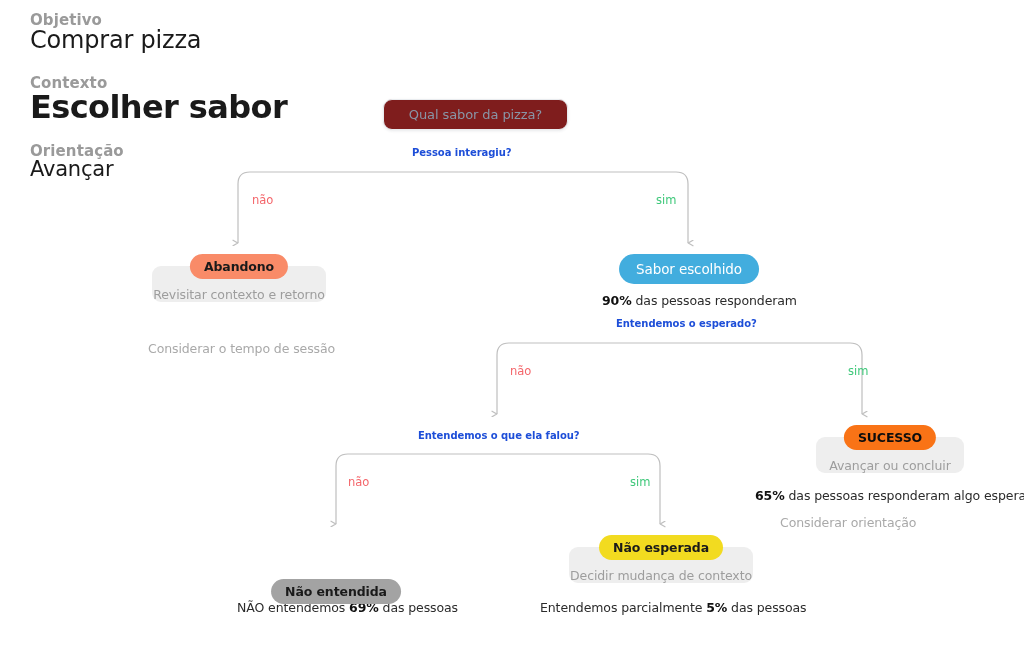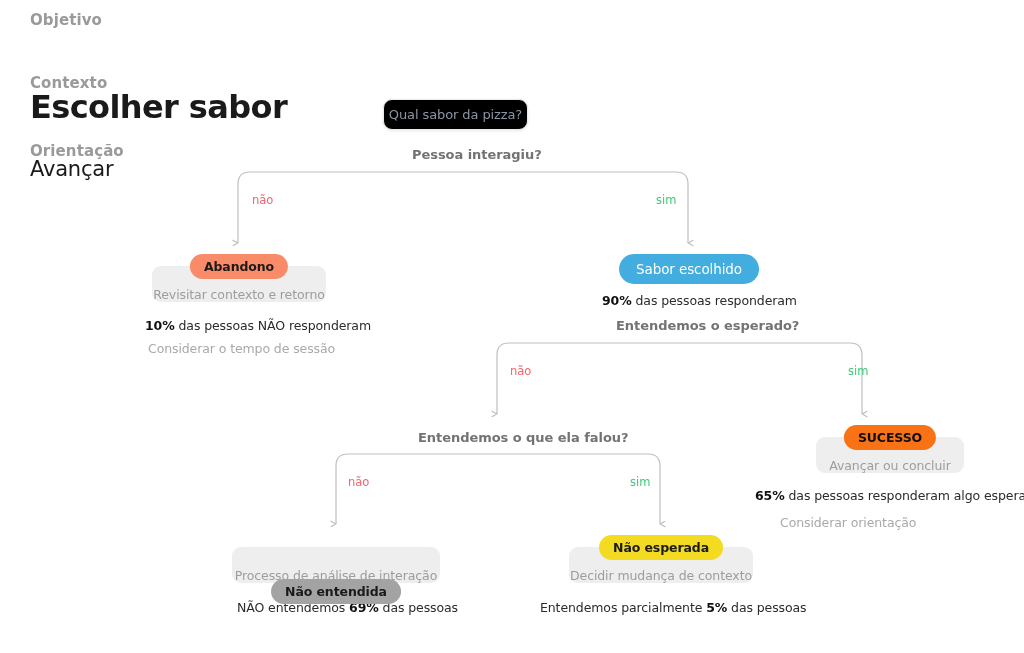--- a/index.html
+++ b/index.html
@@ -47,38 +47,38 @@
   #meta-orientacao-label { left: 30px; top: 142px; }
   #meta-orientacao-value {
     left: 30px; top: 157px;
     font-size: 21px; font-weight: 400; letter-spacing: -0.2px;
   }
 
   
   #question-bubble {
     position: absolute;
     left: 383px; top: 99px;
-    width: 145px; height: 31px;
-    background: #000000;
+    width: 185px; height: 31px;
+    background: #7f1d1d;
     border: 1px solid #e9ecef;
     border-radius: 9px;
     box-shadow: 0 1px 3px rgba(30,40,60,0.10);
     display: flex; align-items: center; justify-content: center;
     font-size: 13px;
     color: #8995a6;
     letter-spacing: -0.1px;
     white-space: nowrap;
   }
 
   
   .branch-question {
     position: absolute;
-    font-size: 13px;
+    font-size: 10px;
     font-weight: 700;
-    color: #737373;
+    color: #1d4ed8;
     white-space: nowrap;
     letter-spacing: -0.05px;
   }
 
   
   #connectors {
     position: absolute;
     left: 0; top: 0;
     width: 1024px; height: 653px;
     pointer-events: none;
@@ -142,20 +142,21 @@
   .caption.primary { color: #2b2b2b; }
   .caption.primary b { font-weight: 700; color: #111111; }
   .caption.muted   { color: #a9a9a9; }
 </style>
 </head>
 <body>
 
 <div id="canvas">
 
   <div class="meta-label" id="meta-objetivo-label">Objetivo</div>
+  <div class="meta-value" id="meta-objetivo-value">Comprar pizza</div>
 
   <div class="meta-label" id="meta-contexto-label">Contexto</div>
   <div class="meta-value" id="meta-contexto-value">Escolher sabor</div>
 
   <div class="meta-label" id="meta-orientacao-label">Orientação</div>
   <div class="meta-value" id="meta-orientacao-value">Avançar</div>
 
   <div id="question-bubble">Qual sabor da pizza?</div>
 
   <svg id="connectors" viewBox="0 0 1024 653" width="1024" height="653">
@@ -183,23 +184,20 @@
   <div class="edge-label yes" style="left:848px; top:364px;">sim</div>
 
   <div class="edge-label no" style="left:348px; top:475px;">não</div>
   <div class="edge-label yes" style="left:630px; top:475px;">sim</div>
 
   <div class="node" style="left:152px; top:254px; width:174px; height:48px;">
     <div class="node-body" style="width:174px; height:36px;">Revisitar contexto e retorno</div>
     <div class="node-badge" style="background:#F98B68; color:#1a1a1a;">Abandono</div>
   </div>
 
-  <div class="caption primary" style="left:145px; top:318px;">
-    <b>10%</b><span> das pessoas NÃO responderam</span>
-  </div>
   <div class="caption muted" style="left:148px; top:341px;">Considerar o tempo de sessão</div>
 
   <div class="node" style="left:626px; top:254px; width:126px; height:30px;">
     <div class="node-badge plain" style="top:0; background:#42ADDE; color:#ffffff; height:30px; border-radius:15px; padding:0 17px;">Sabor escolhido</div>
   </div>
 
   <div class="caption primary" style="left:602px; top:293px;">
     <b>90%</b><span> das pessoas responderam</span>
   </div>
 
@@ -207,21 +205,20 @@
     <div class="node-body" style="width:148px; height:36px;">Avançar ou concluir</div>
     <div class="node-badge" style="background:#f97316; color:#0d0d0d;">SUCESSO</div>
   </div>
 
   <div class="caption primary" style="left:755px; top:488px;">
     <b>65%</b><span> das pessoas responderam algo esperado</span>
   </div>
   <div class="caption muted" style="left:780px; top:515px;">Considerar orientação</div>
 
   <div class="node" style="left:232px; top:535px; width:208px; height:48px;">
-    <div class="node-body" style="width:208px; height:36px;">Processo de análise de interação</div>
     <div class="node-badge" style="background:#a3a3a3; color:#1a1a1a;margin-top:44px;">Não entendida</div>
   </div>
 
   <div class="caption primary" style="left:237px; top:600px;">
     <span>NÃO entendemos </span><b>69%</b><span> das pessoas</span>
   </div>
 
   <div class="node" style="left:569px; top:535px; width:184px; height:48px;">
     <div class="node-body" style="width:184px; height:36px;">Decidir mudança de contexto</div>
     <div class="node-badge" style="background:#F2DB20; color:#1a1a1a;">Não esperada</div>

